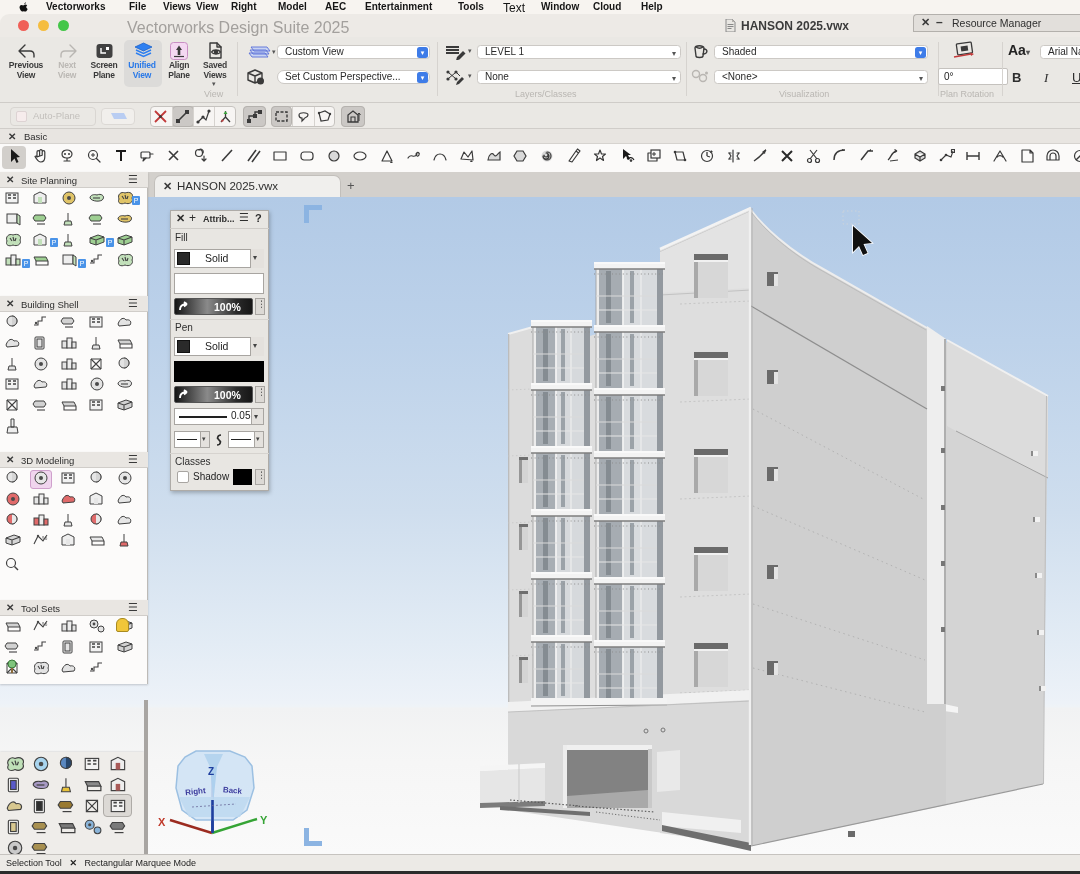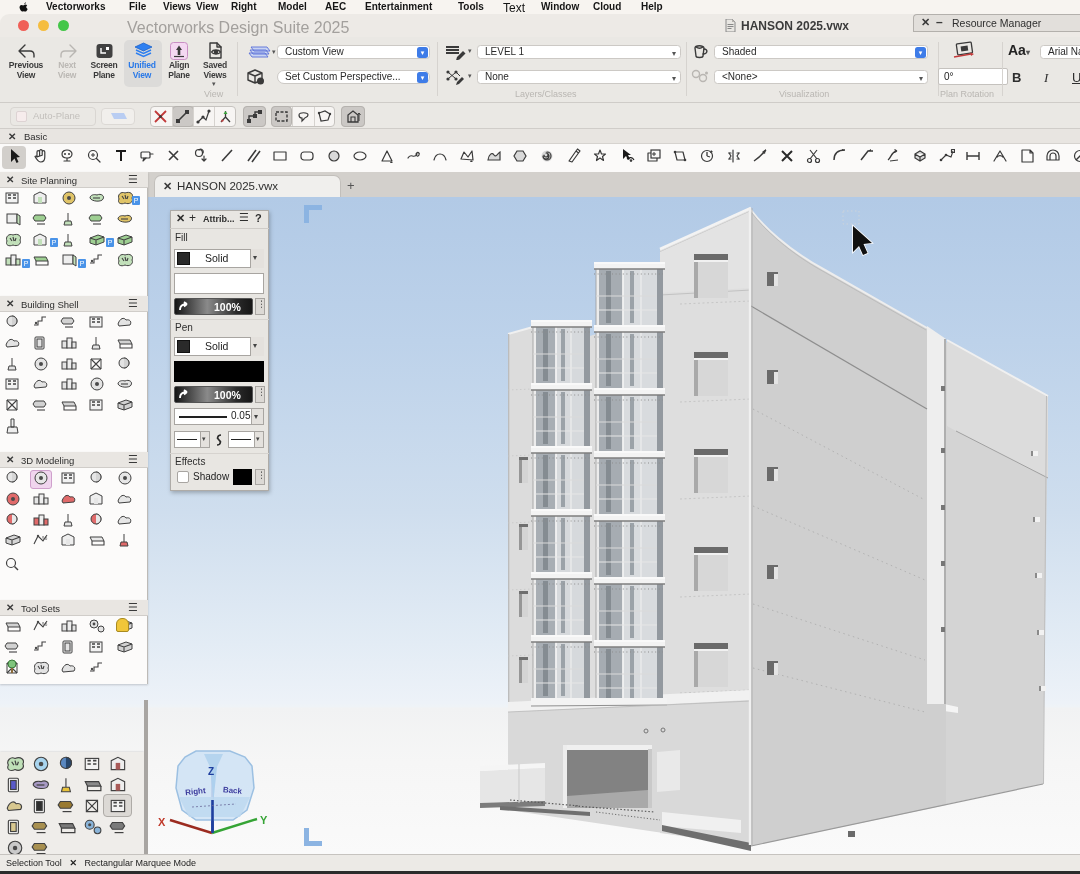--- a/index.html
+++ b/index.html
@@ -1193,21 +1193,21 @@
 <div class="abs" style="left:200px;top:431px;width:10px;height:17px;background:#e4e1dd;border:1px solid #a8a5a1;z-index:11;"></div>
 <div class="abs" style="left:202px;top:435px;font-size:7px;color:#444;z-index:11;">▾</div>
 <div class="abs" style="left:228px;top:431px;width:36px;height:17px;background:#fff;border:1px solid #a8a5a1;z-index:11;"></div>
 <div class="abs" style="left:231px;top:439px;width:20px;height:1px;background:#222;z-index:11;"></div>
 <div class="abs" style="left:254px;top:431px;width:10px;height:17px;background:#e4e1dd;border:1px solid #a8a5a1;z-index:11;"></div>
 <div class="abs" style="left:256px;top:435px;font-size:7px;color:#444;z-index:11;">▾</div>
 <svg class="abs" style="left:213px;top:433px;z-index:11;" width="12" height="14" viewBox="0 0 12 14">
       <path d="M8 2 C4 2 4 6 6 7 C8 8 8 12 4 12 M4 4.5 L8 9.5" stroke="#2a2a2a" stroke-width="1.6" fill="none"></path>
     </svg>
 <div class="abs" style="left:170px;top:453px;width:99px;height:1px;background:#d6d3cf;z-index:11;"></div>
-<div class="abs" style="left:175px;top:456px;font-size:10px;color:#2e2e2e;z-index:11;">Effects</div>
+<div class="abs" style="left:175px;top:456px;font-size:10px;color:#2e2e2e;z-index:11;">Classes</div>
 <div class="abs" style="left:177px;top:471px;width:12px;height:12px;background:#fff;border:1px solid #a8a5a1;border-radius:2px;z-index:11;"></div>
 <div class="abs" style="left:193px;top:471px;font-size:10px;color:#222;z-index:11;">Shadow</div>
 <div class="abs" style="left:233px;top:469px;width:19px;height:16px;background:#000;z-index:11;"></div>
 <div class="abs" style="left:255px;top:469px;width:10px;height:16px;background:#dcd9d5;border:1px solid #a8a5a1;z-index:11;"></div>
 <div class="abs" style="left:257px;top:470px;font-size:9px;color:#333;z-index:11;">⋮</div>
 <div class="abs" style="left:0;top:854px;width:1080px;height:17px;background:#eceae6;border-top:1px solid #c6c3bf;z-index:12;"></div>
 <div class="abs" style="left:6px;top:858px;font-size:9px;color:#222;z-index:13;">Selection Tool&nbsp;&nbsp;&nbsp;<b>✕</b>&nbsp;&nbsp;&nbsp;Rectangular Marquee Mode</div>
 <div class="abs" style="left:0;top:871px;width:1080px;height:3px;background:#2b2b2b;z-index:13;"></div>
 </div>
 </body></html>

